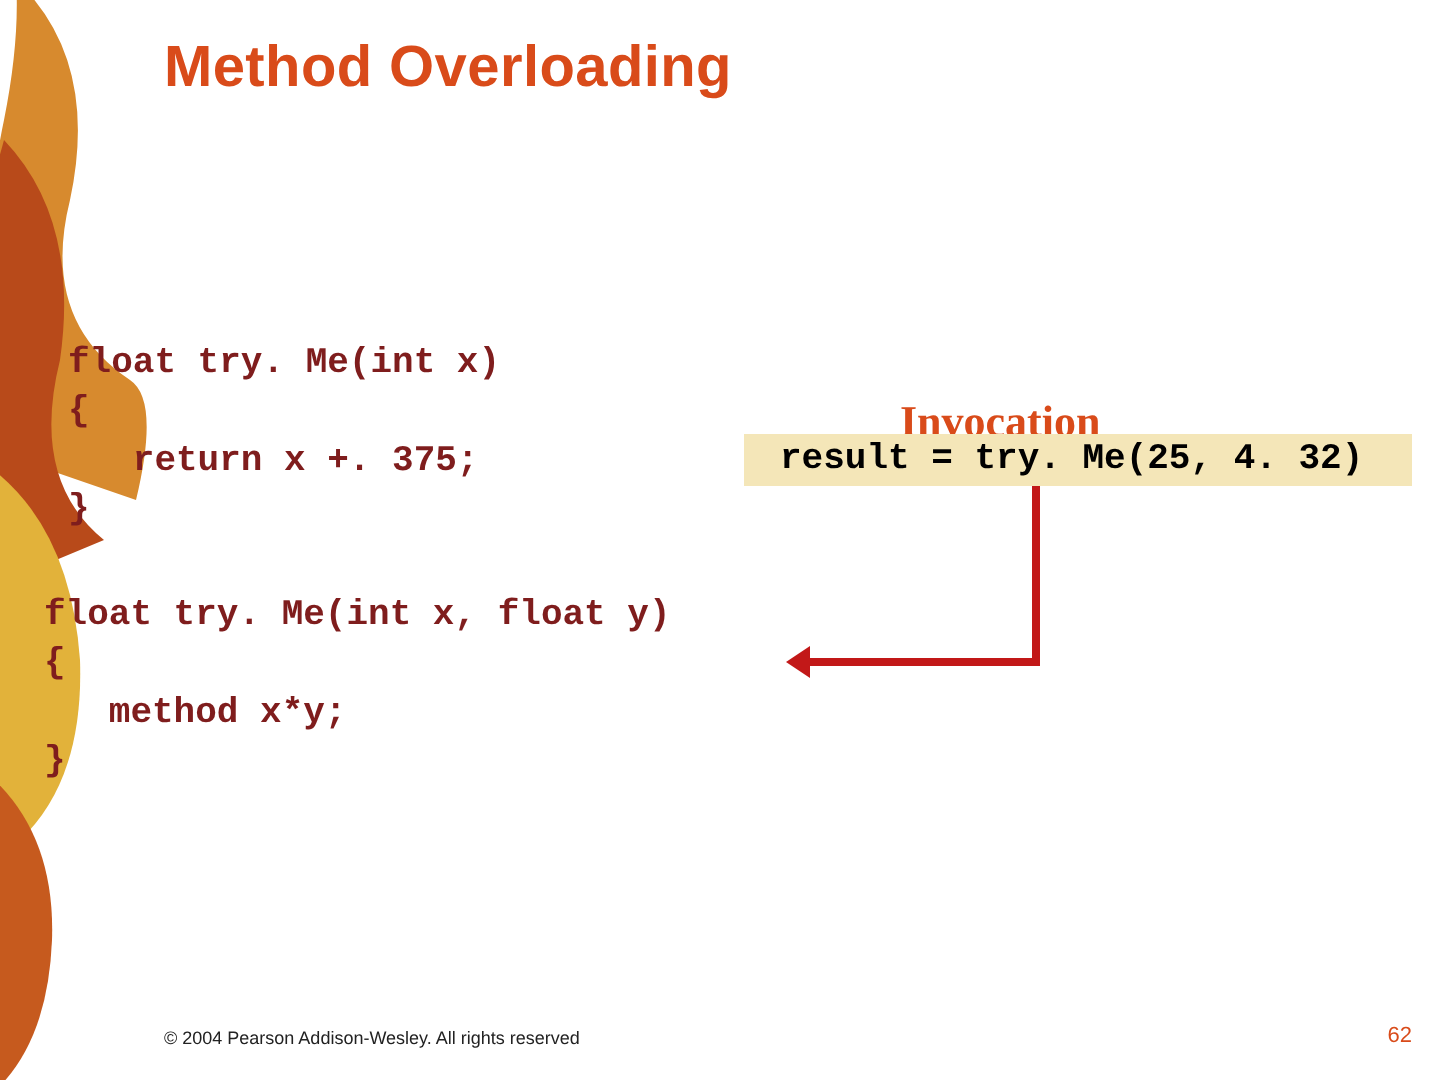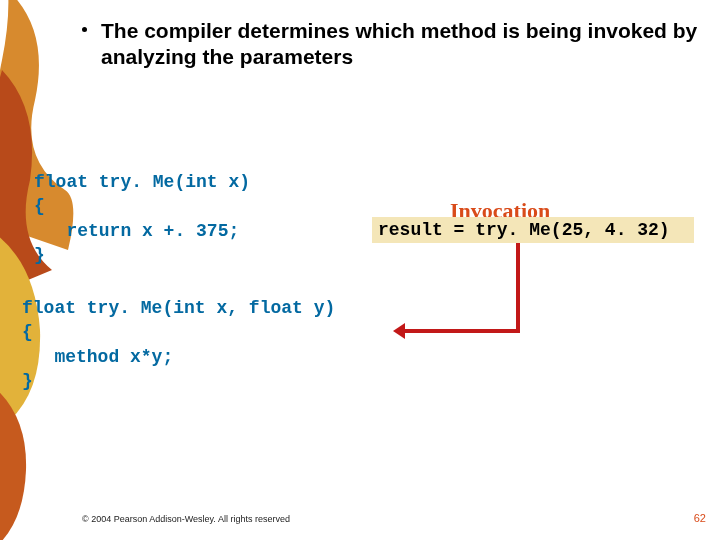--- a/index.html
+++ b/index.html
@@ -53,21 +53,21 @@
     font-size: 21px;
     font-weight: bold;
     color: #000;
     line-height: 1.25;
   }
   .code {
     font-family: "Courier New", Courier, monospace;
     font-size: 18px;
     font-weight: bold;
     white-space: pre;
-    color: #0369a1;
+    color: #7f1d1d;
     line-height: 1.35;
   }
   .code-block-1 {
     position: absolute;
     left: 34px;
     top: 170px;
   }
   .code-block-2 {
     position: absolute;
     left: 22px;
@@ -88,21 +88,21 @@
     top: 217px;
     width: 316px;
     height: 26px;
     background: #f4e6b8;
     font-family: "Courier New", Courier, monospace;
     font-size: 18px;
     font-weight: bold;
     color: #000;
     display: flex;
     align-items: center;
-    padding-left: 6px;
+    padding-left: 18px;
     white-space: pre;
   }
   .arrow-wrap {
     position: absolute;
     left: 393px;
     top: 243px;
     width: 130px;
     height: 100px;
     pointer-events: none;
   }
@@ -125,24 +125,21 @@
 <body>
 
 <svg class="leaf-bg" viewBox="0 0 120 560">
   <path d="M28 0 Q70 40 55 110 Q40 170 85 200 Q100 210 88 260 L30 240 Q5 150 22 70 Q30 30 28 0 Z" fill="#d78a2e"></path>
   <path d="M22 80 Q60 120 50 190 Q35 250 72 280 L24 300 Q-5 200 10 120 Q18 95 22 80 Z" fill="#b84a1a"></path>
   <path d="M10 240 Q55 270 60 340 Q62 400 30 430 L5 420 Q-8 330 4 270 Z" fill="#e2b23a"></path>
   <path d="M5 390 Q48 420 46 480 Q44 530 18 555 L-6 550 Q-12 460 0 410 Z" fill="#c65a1e"></path>
 </svg>
 
 <div class="content">
-  <div class="bullet-row">
-    <div class="bullet-dot"></div>
-    <div class="bullet-text">The compiler determines which method is being invoked by analyzing the parameters</div>
-  </div>
+  <h1 class="title">Method Overloading</h1>
 </div>
 
 <div class="code code-block-1">float try. Me(int x)
 {
    return x +. 375;
 }</div>
 <div class="code code-block-2">float try. Me(int x, float y)
 {
    method x*y;
 }</div>

